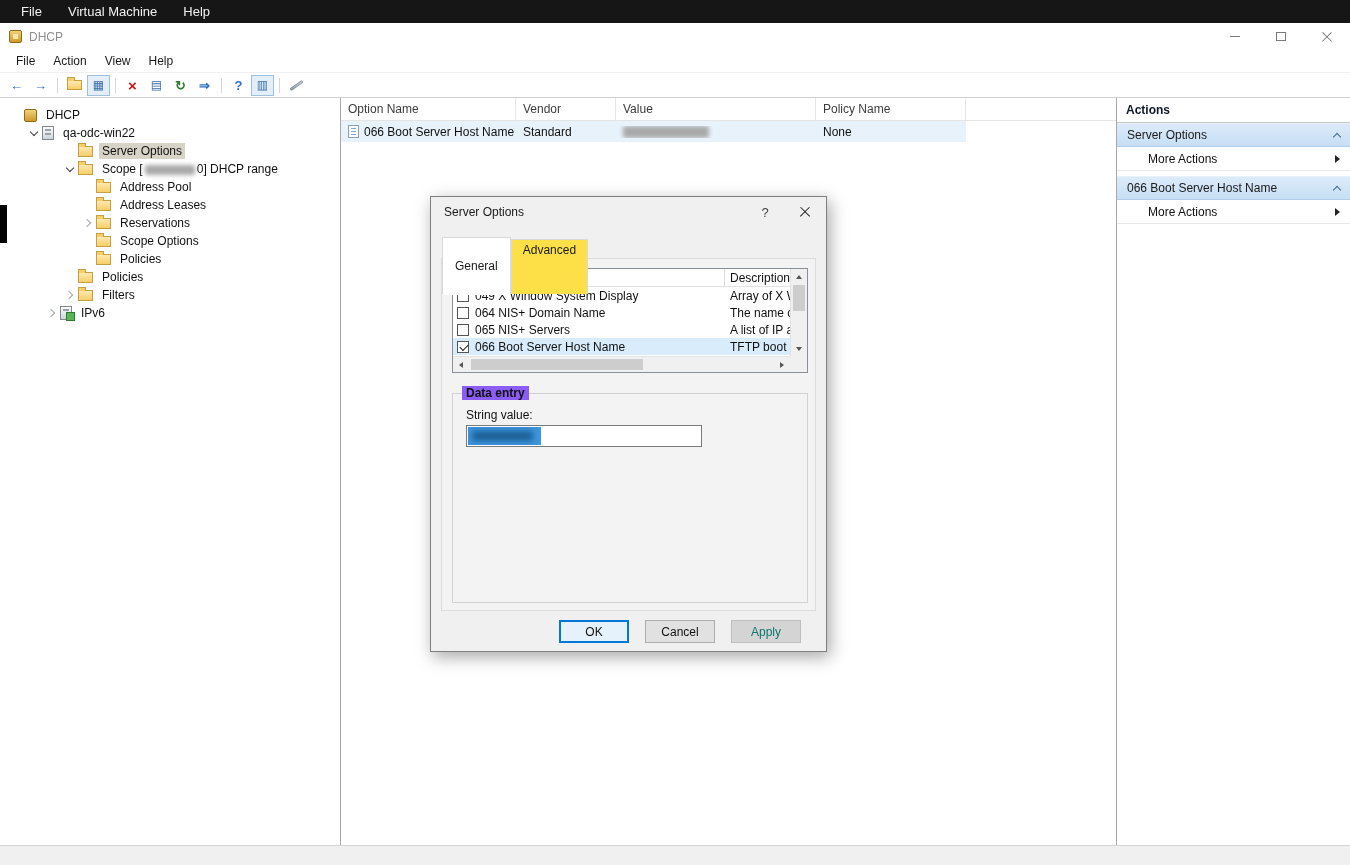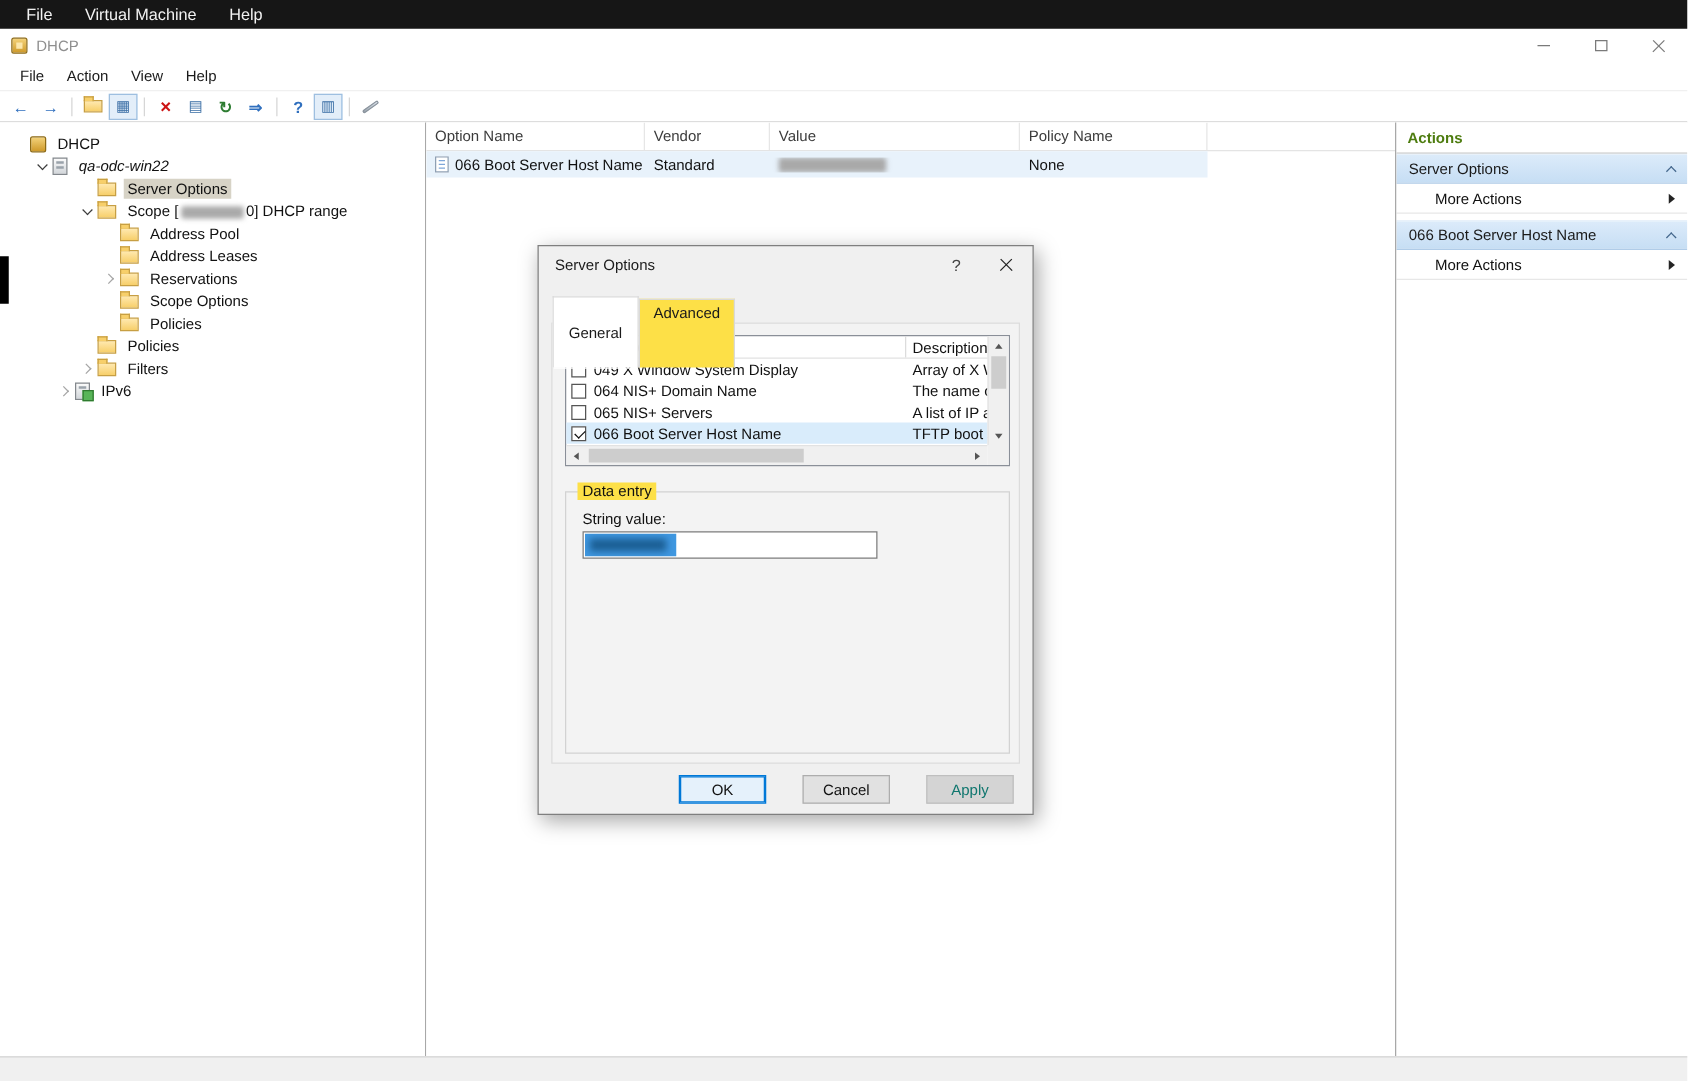--- a/index.html
+++ b/index.html
@@ -40,21 +40,21 @@
   .mini-folder::before { content:""; position:absolute; left:-1px; top:-4px; width:6px; height:3px; background:#f7cf6a; border:1px solid #c79f43; border-bottom:none; }
   .wand { width:15px; height:3px; background:linear-gradient(90deg,#98a2ac,#dfe6ee); transform:rotate(-35deg); border-radius:2px; box-shadow:0 0 0 1px #8b949d inset; }
 
   
   .main { position:absolute; top:98px; left:0; right:0; bottom:20px; display:flex; background:#fff; }
   .statusbar { position:absolute; left:0; right:0; bottom:0; height:20px; background:#f0f0f0; border-top:1px solid #d4d4d4; }
 
   
   .tree-pane { width:341px; border-right:1px solid #a8a8a8; background:#fff; padding-top:8px; position:relative; overflow:hidden; }
   .tree-row { height:18px; display:flex; align-items:center; white-space:nowrap; cursor:default; }
-  .lvl0 { padding-left:8px; } .lvl1 { padding-left:26px;font-style:italic; } .lvl2 { padding-left:44px; } .lvl3 { padding-left:62px; } .lvl4 { padding-left:80px; }
+  .lvl0 { padding-left:8px; } .lvl1 { padding-left:26px; } .lvl2 { padding-left:44px; } .lvl3 { padding-left:62px; } .lvl4 { padding-left:80px; }
   .exp { width:16px; height:16px; display:flex; align-items:center; justify-content:center; flex:none; }
   .chev { display:inline-block; width:6px; height:6px; border-right:1.6px solid #3c3c3c; border-bottom:1.6px solid #3c3c3c; }
   .chev.down { transform:rotate(45deg); margin-top:-2px; }
   .chev.right { transform:rotate(-45deg); border-color:#a6a6a6; margin-left:-2px; }
   .ico { flex:none; margin-right:6px; }
   .ico-folder { position:relative; width:15px; height:11px; background:linear-gradient(#ffe9b0,#f7cf6a); border:1px solid #c79f43; }
   .ico-folder::before { content:""; position:absolute; left:-1px; top:-4px; width:6px; height:3px; background:#f7cf6a; border:1px solid #c79f43; border-bottom:none; }
   .ico-server { width:12px; height:14px; background:linear-gradient(#fbfbfb,#d2d6da); border:1px solid #82878c; position:relative; }
   .ico-server::after { content:""; position:absolute; left:2px; top:2px; right:2px; height:2px; background:#9aa3ab; box-shadow:0 4px 0 #9aa3ab; }
   .ico-proto { width:12px; height:14px; background:linear-gradient(#fbfbfb,#d2d6da); border:1px solid #82878c; position:relative; }
@@ -73,21 +73,21 @@
   .lv-col { padding:4px 7px; border-right:1px solid #e6e6e6; overflow:hidden; white-space:nowrap; }
   .c1 { width:175px; } .c2 { width:100px; } .c3 { width:200px; } .c4 { width:150px; }
   .lv-row { display:flex; height:21px; align-items:center; background:#e8f2fb; width:625px; }
   .lv-cell { padding:0 7px; overflow:hidden; white-space:nowrap; display:flex; align-items:center; gap:5px; }
   .ico-doc { width:11px; height:13px; background:#fff; border:1px solid #8fa0b4; position:relative; flex:none; }
   .ico-doc::after { content:""; position:absolute; left:2px; top:2px; width:5px; height:1px; background:#7fa7d9; box-shadow:0 3px 0 #7fa7d9, 0 6px 0 #7fa7d9; }
   .r-value { width:86px; height:12px; }
 
   
   .actions-pane { width:233px; background:#fff; overflow:hidden; }
-  .ap-title { height:25px; font-weight:bold; padding:5px 9px; border-bottom:1px solid #c6c6c6; color:#4d7c0f; }
+  .ap-title { height:25px; font-weight:bold; padding:5px 9px; border-bottom:1px solid #c6c6c6; color:#0f172a; }
   .ap-header { height:24px; background:linear-gradient(#dcebfa,#c6def4); border-bottom:1px solid #b0cce8; border-top:1px solid #e8f1fa; display:flex; align-items:center; padding:0 10px; color:#1a1a1a; cursor:default; }
   .chev-up { margin-left:auto; width:6px; height:6px; border-left:1.6px solid #44678c; border-top:1.6px solid #44678c; transform:rotate(45deg); margin-top:3px; }
   .ap-item { height:24px; display:flex; align-items:center; padding:0 10px 0 31px; color:#111; border-bottom:1px solid #e7e7e7; cursor:default; }
   .ap-gap { height:5px; }
   .tri-right { margin-left:auto; width:0; height:0; border-left:5px solid #242424; border-top:4px solid transparent; border-bottom:4px solid transparent; }
 
   
   .dialog { position:absolute; left:430px; top:196px; width:397px; height:456px; background:#f0f0f0; border:1px solid #7f7f7f; box-shadow:3px 5px 16px rgba(0,0,0,.35); z-index:10; }
   .dlg-titlebar { height:30px; display:flex; align-items:center; }
   .dlg-title { padding-left:13px; color:#1a1a1a; }
@@ -122,27 +122,27 @@
   .sa.dn { position:absolute; bottom:0; left:0; }
   .sa.rt { margin-left:auto; }
   .tri-up { width:0; height:0; border-left:3.5px solid transparent; border-right:3.5px solid transparent; border-bottom:4.5px solid #555; }
   .tri-down { width:0; height:0; border-left:3.5px solid transparent; border-right:3.5px solid transparent; border-top:4.5px solid #555; }
   .tri-left { width:0; height:0; border-top:3.5px solid transparent; border-bottom:3.5px solid transparent; border-right:4.5px solid #555; }
   .tri-rt { width:0; height:0; border-top:3.5px solid transparent; border-bottom:3.5px solid transparent; border-left:4.5px solid #555; }
   .vthumb { position:absolute; top:16px; left:2px; width:12px; height:26px; background:#cdcdcd; }
   .hthumb { position:absolute; left:18px; top:2px; width:172px; height:11px; background:#cdcdcd; }
 
   .grp { position:absolute; left:10px; top:134px; width:356px; height:210px; border:1px solid #d2d2d2; }
-  .grp-label { position:absolute; top:-8px; left:9px; background:#fde047; padding:0 4px; }
+  .grp-label { position:absolute; top:-8px; left:9px; background:#8b5cf6; padding:0 4px;font-weight:bold; }
   .fld-label { position:absolute; left:13px; top:14px; }
   .fld-input { position:absolute; left:13px; top:31px; width:236px; height:22px; background:#fff; border:1px solid #7a7a7a; display:flex; align-items:center; padding:1px; }
   .sel-chunk { width:73px; height:18px; background:#3f97e0; position:relative; overflow:hidden; }
   .sel-chunk::after { content:""; position:absolute; left:4px; right:8px; top:4px; bottom:4px; background:#1b5e93; filter:blur(3px); }
 
-  .dlg-buttons { position:absolute; bottom:8px; right:15px; display:flex; gap:29px;justify-content:center; }
+  .dlg-buttons { position:absolute; bottom:8px; right:25px; display:flex; gap:16px;justify-content:center; }
   .btn { width:70px; height:23px; background:#e1e1e1; border:1px solid #adadad; font-family:"Liberation Sans", sans-serif; font-size:12px; color:#111; }
   .btn.focus { border:1px solid #0078d7; box-shadow:0 0 0 1px #0078d7 inset; background:#e5f1fb; }
   .btn.disabled { background:#d4d4d4; border-color:#bfbfbf; color:#0f766e; }
 </style>
 </head>
 <body>
 
 <div class="vmbar">
   <span class="mi">File</span>
   <span class="mi">Virtual Machine</span>

